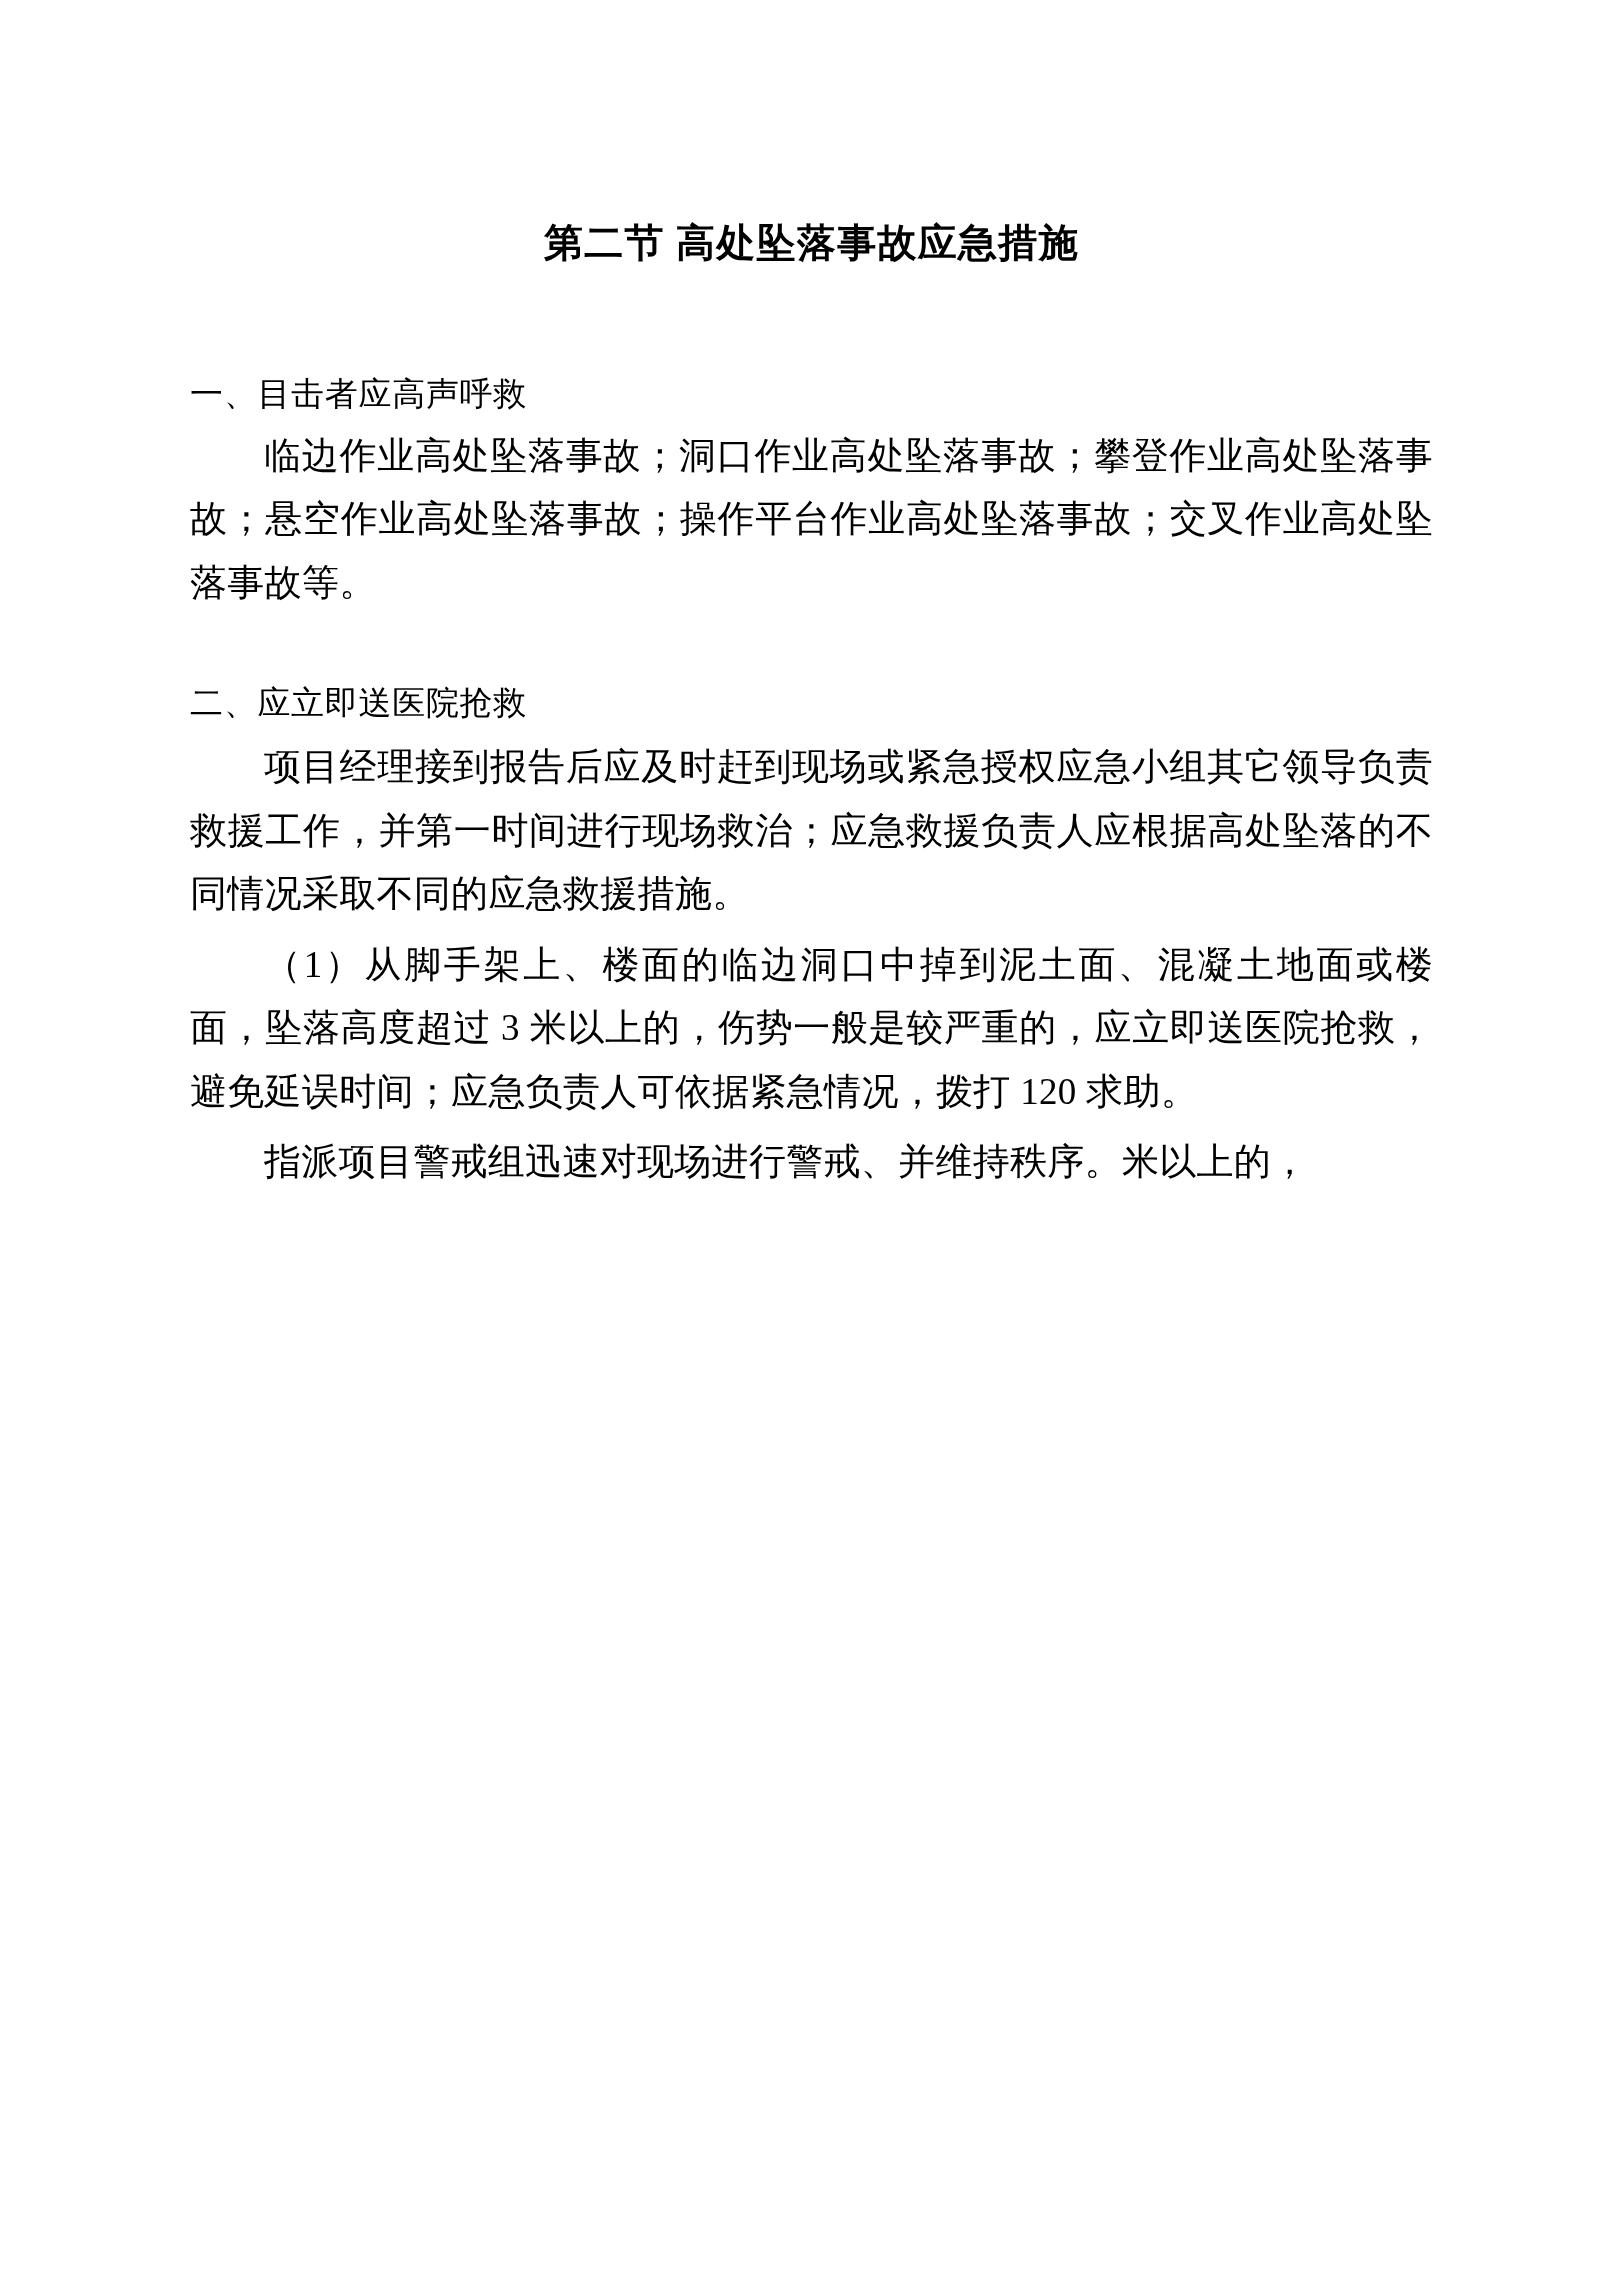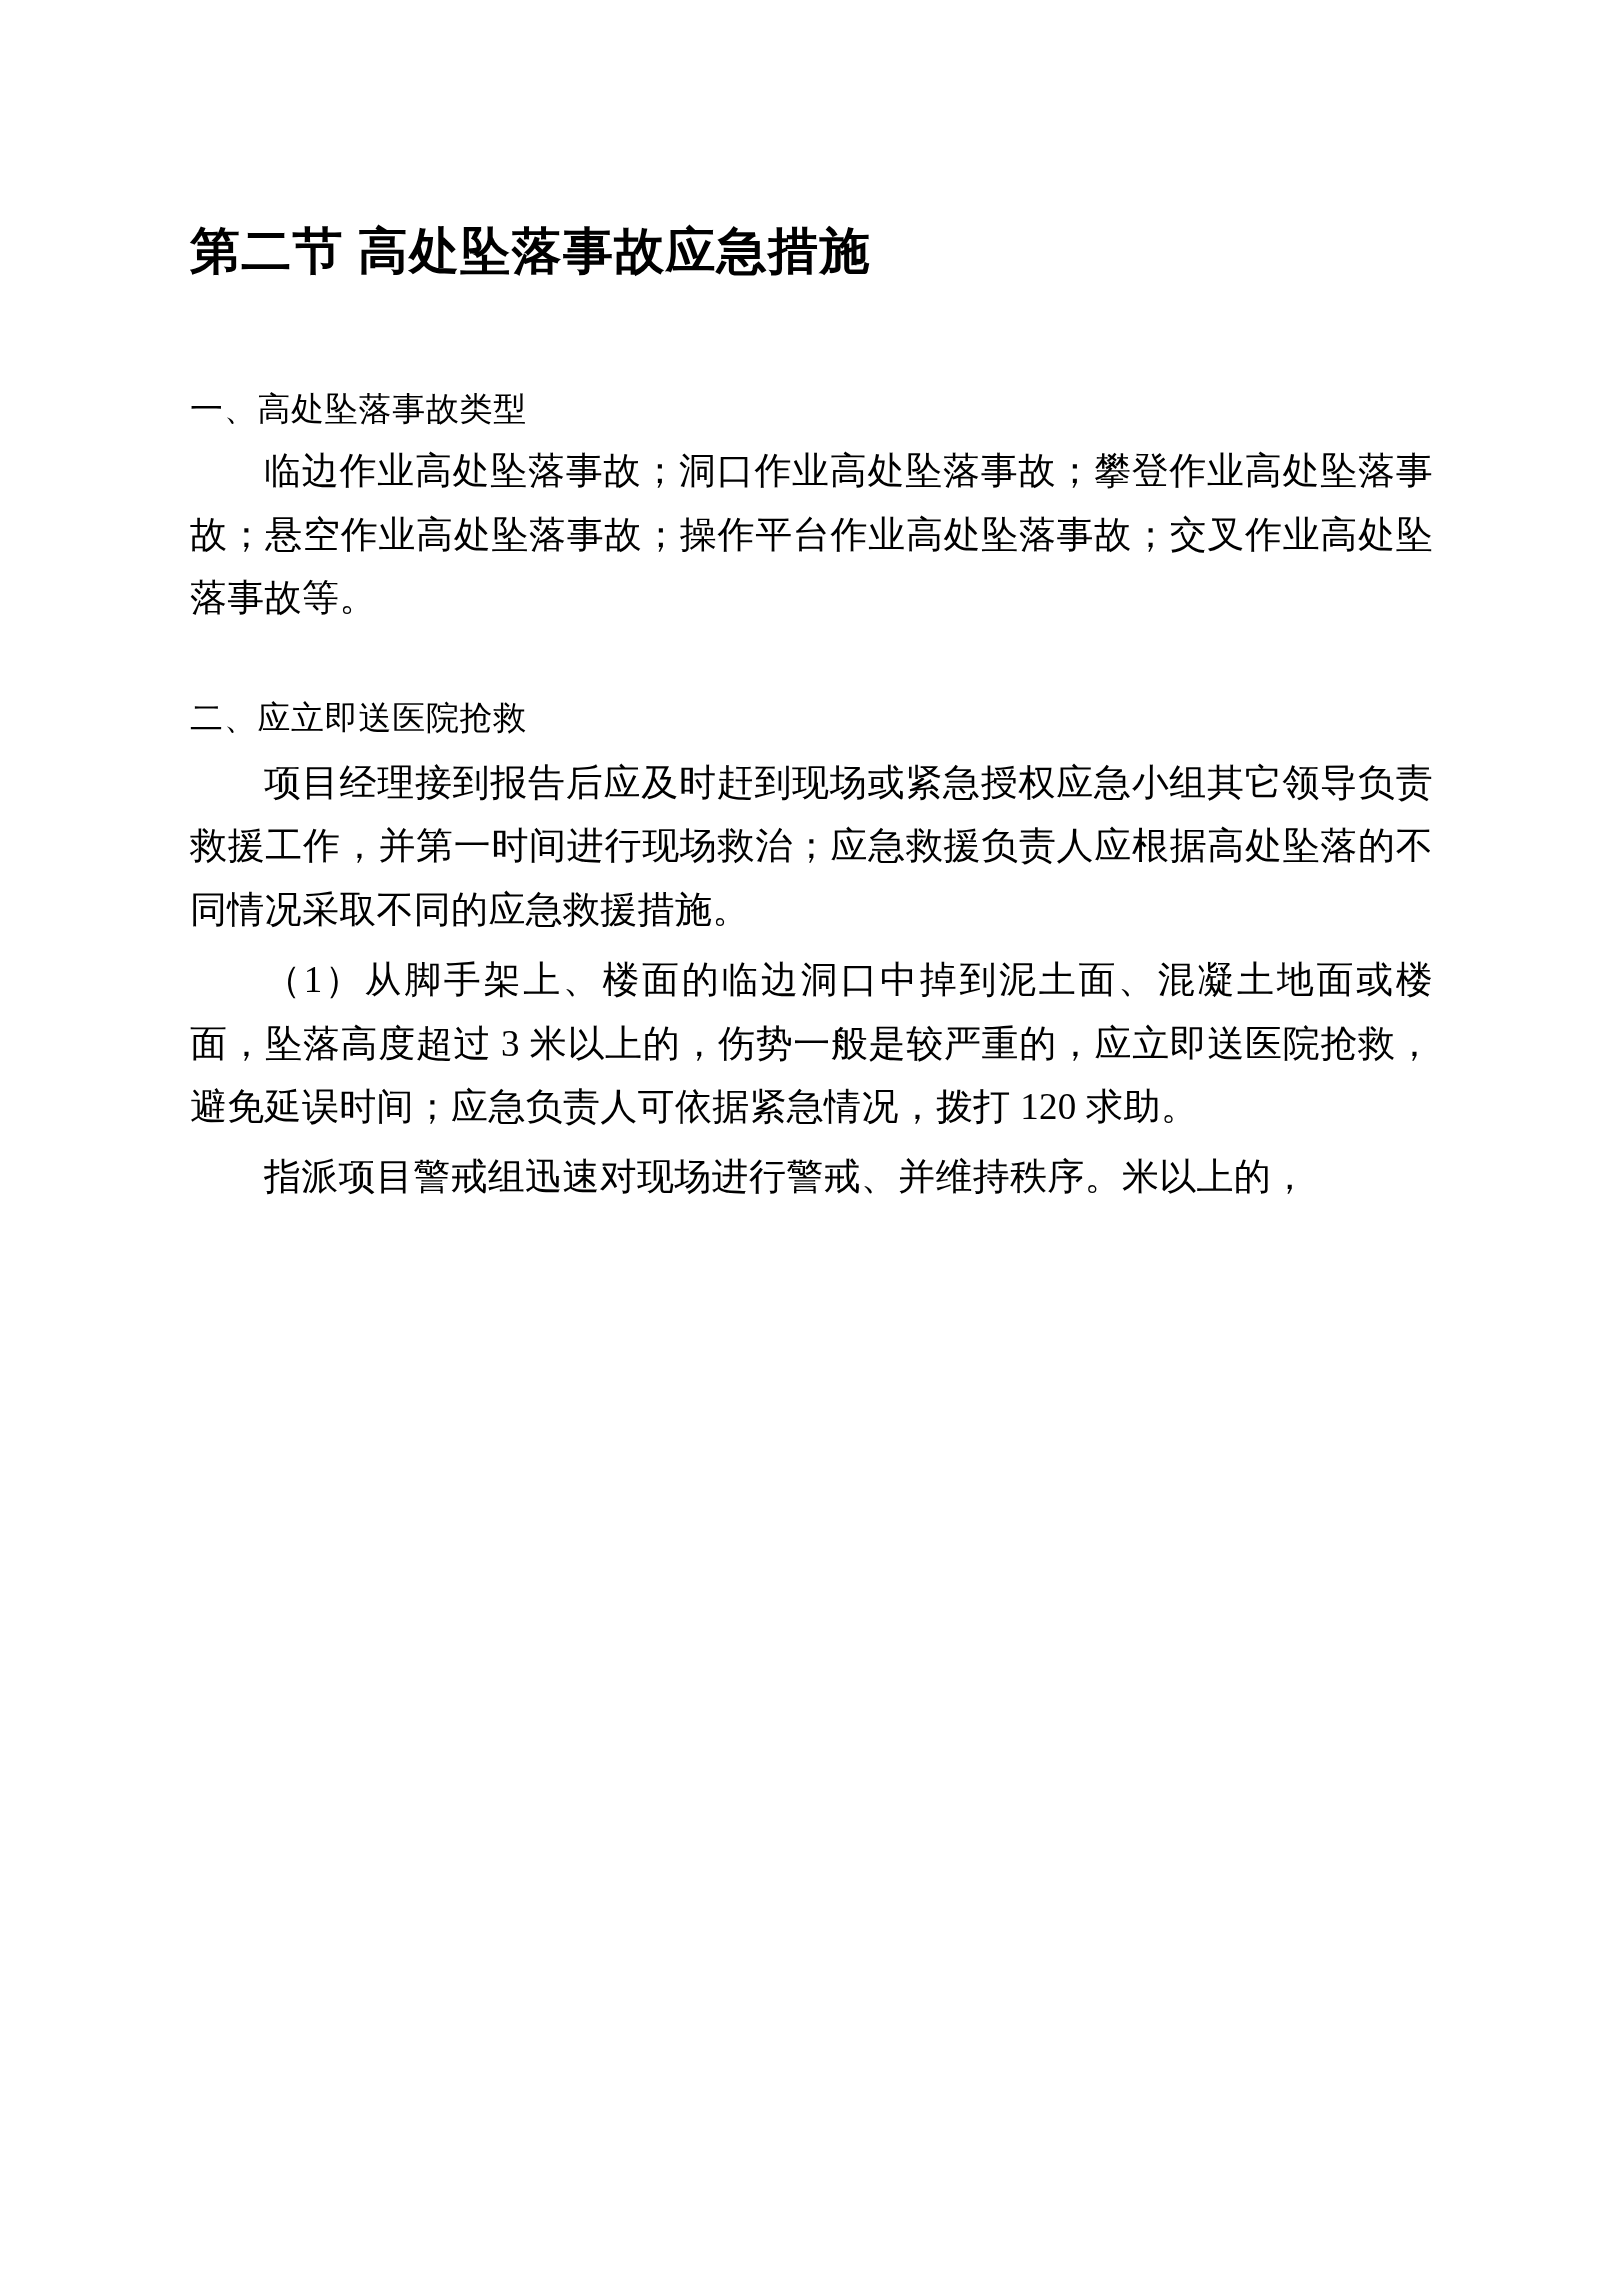--- a/index.html
+++ b/index.html
@@ -16,21 +16,22 @@
     overflow: hidden;
   }
   .page {
     position: relative;
     width: 1623px;
     height: 2295px;
     box-sizing: border-box;
     padding: 216px 190px 0 190px;
   }
   .doc-title {
-    font-size: 50px;
+    text-align: center;
+    font-size: 39px;
     font-weight: bold;
     letter-spacing: 1.3px;
     margin: 0 0 0 0;
     line-height: 1.4;
   }
   .title-gap {
     height: 98px;
   }
   .heading {
     font-size: 33px;
@@ -66,21 +67,21 @@
 </head>
 <body>
 
 <div class="page">
 
   <h1 class="doc-title">第二节 高处坠落事故应急措施</h1>
 
   <div class="title-gap"></div>
 
   <div class="section">
-    <p class="heading">一、高处坠落事故类型</p>
+    <p class="heading">一、目击者应高声呼救</p>
     <p class="para">临边作业高处坠落事故；洞口作业高处坠落事故；攀登作业高处坠落事故；悬空作业高处坠落事故；操作平台作业高处坠落事故；交叉作业高处坠落事故等。</p>
   </div>
 
   <div class="section-gap"></div>
 
   <div class="section">
     <p class="heading">二、应立即送医院抢救</p>
     <p class="para para-block">项目经理接到报告后应及时赶到现场或紧急授权应急小组其它领导负责救援工作，并第一时间进行现场救治；应急救援负责人应根据高处坠落的不同情况采取不同的应急救援措施。</p>
     <p class="para para-block">（1）从脚手架上、楼面的临边洞口中掉到泥土面、混凝土地面或楼面，坠落高度超过 3 米以上的，伤势一般是较严重的，应立即送医院抢救，避免延误时间；应急负责人可依据紧急情况，拨打 120 求助。</p>
     <p class="para para-block">指派项目警戒组迅速对现场进行警戒、并维持秩序。米以上的，</p>

